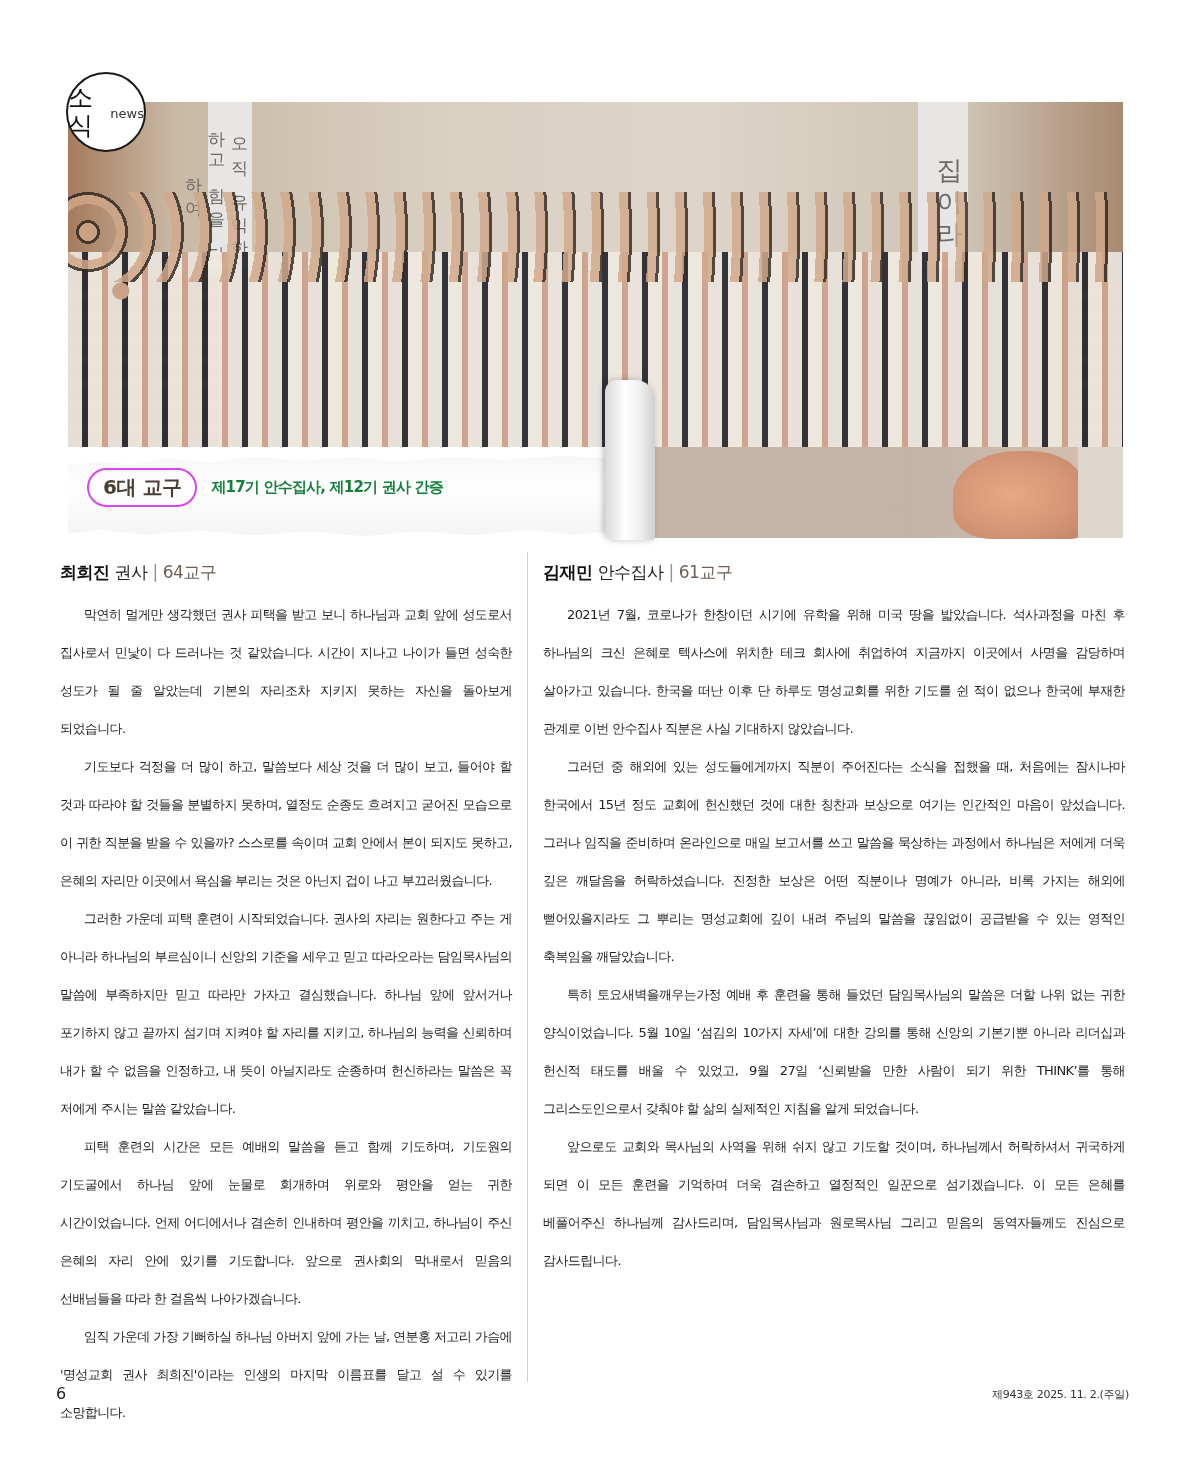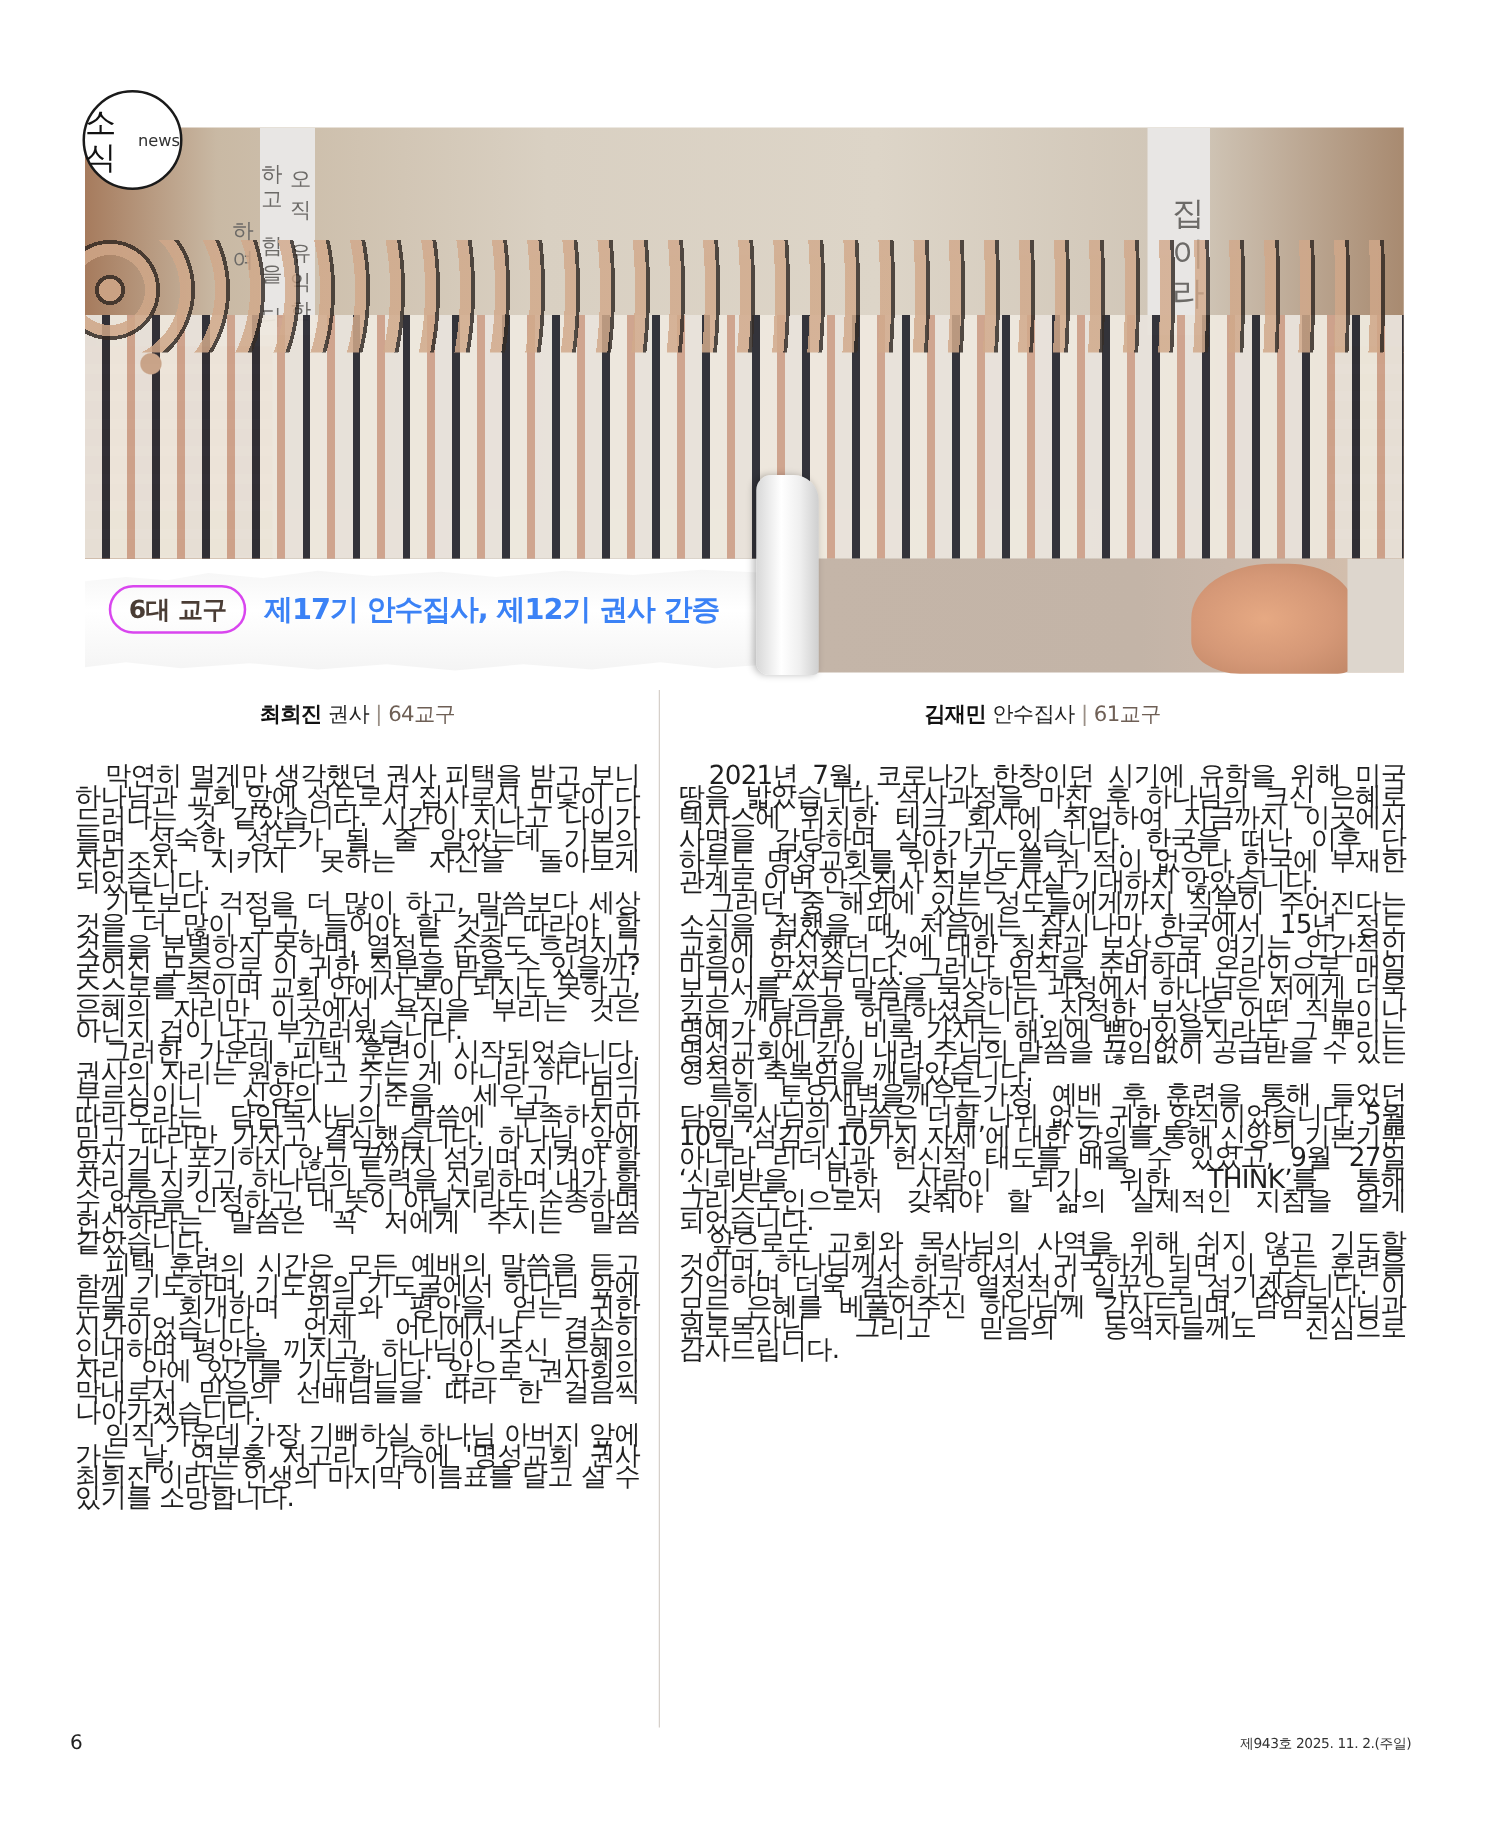--- a/index.html
+++ b/index.html
@@ -46,33 +46,33 @@
           background: linear-gradient(180deg, #f6f6f6 0%, #ffffff 40%, #f4f4f4 100%);
           box-shadow: 0 0 6px rgba(0,0,0,.25);
           clip-path: polygon(0 12%, 6% 8%, 12% 11%, 18% 4%, 26% 9%, 34% 2%, 42% 7%, 52% 3%, 60% 8%, 70% 2%, 80% 6%, 90% 1%, 100% 4%,
                               100% 92%, 92% 96%, 84% 90%, 74% 97%, 64% 92%, 54% 98%, 44% 92%, 34% 97%, 24% 91%, 14% 96%, 6% 90%, 0 95%); }
   .curl { position: absolute; left: 605px; top: 380px; width: 50px; height: 160px;
           background: linear-gradient(90deg, #d8d8d8 0%, #ffffff 40%, #efefef 70%, #cfcfcf 100%);
           border-radius: 12px 20px 4px 10px; box-shadow: -2px 0 6px rgba(0,0,0,.25); z-index: 3; }
   .title-row { position: absolute; left: 87px; top: 466px; height: 42px; display: flex; align-items: center; z-index: 4; }
   .pill { border: 2px solid #d946ef; border-radius: 22px; padding: 4px 14px; font-size: 20px; color: #4a3d35;
           font-weight: bold; letter-spacing: -0.5px; margin-right: 14px; background: transparent; }
-  .title { font-size: 23px; font-weight: bold; color: #3b82f6; letter-spacing: -0.8px; }
+  .title { font-size: 15px; font-weight: bold; color: #15803d; letter-spacing: -0.8px; }
 
   
   .col { position: absolute; top: 556px; }
   .col-left { left: 60px; width: 452px; }
   .col-right { left: 543px; width: 582px; }
   .divider { position: absolute; left: 527px; top: 552px; width: 1px; height: 830px; background: #d6d0ca; }
-  .byline { text-align: center; font-size: 17px; height: 32px; line-height: 32px; margin-bottom: 24px; letter-spacing: -0.5px; }
+  .byline { text-align: left; font-size: 17px; height: 32px; line-height: 32px; margin-bottom: 8px; letter-spacing: -0.5px; }
   .byline .nm { font-weight: bold; color: #111; }
   .byline .role { color: #222; }
   .byline .sep { color: #9a8f86; margin: 0 5px; }
   .byline .grp { color: #6e5f55; }
-  .para { font-size: 21px; line-height: 17px; text-indent: 24px; text-align: justify;
+  .para { font-size: 13px; line-height: 38px; text-indent: 24px; text-align: justify;
           margin: 0; letter-spacing: -0.6px; word-break: keep-all; color: #1f1f1f; }
 
   
   .pageno { position: absolute; left: 56px; top: 1384px; font-size: 16px; color: #222; }
   .issue { position: absolute; right: 62px; top: 1387px; font-size: 11px; color: #333; letter-spacing: -0.3px; }
 </style>
 </head>
 <body>
 
 <div class="badge">

